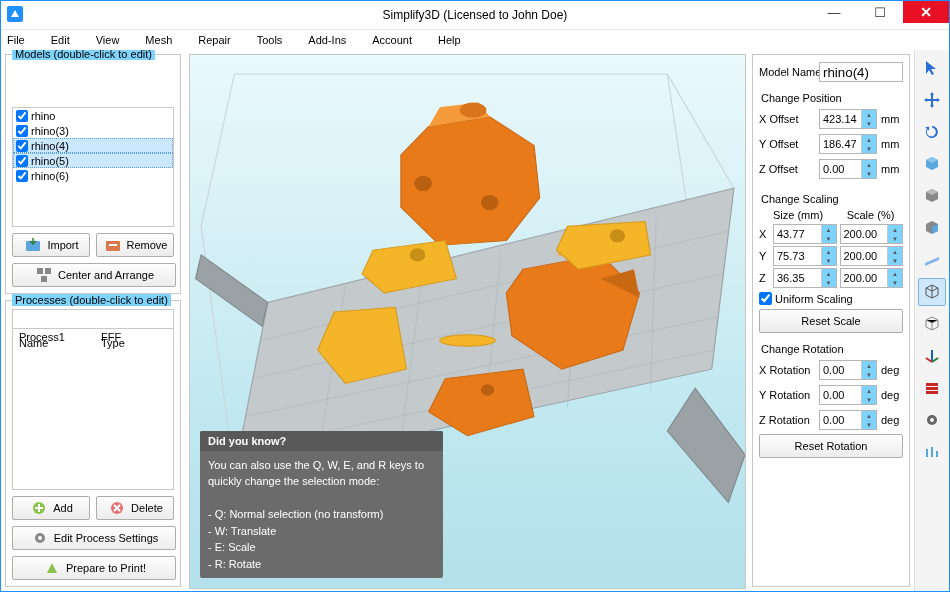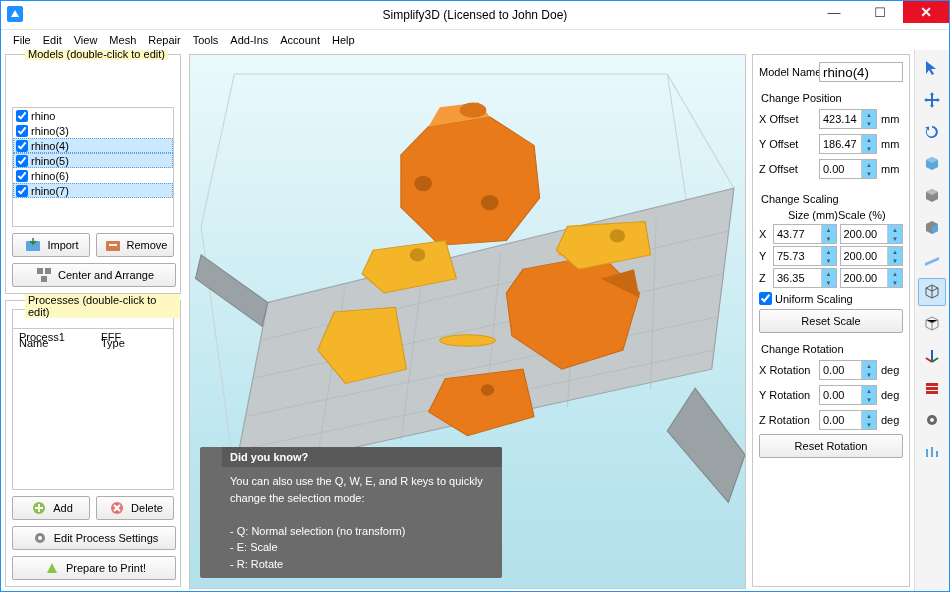--- a/index.html
+++ b/index.html
@@ -4,26 +4,26 @@
 <style>
   html,body{margin:0;padding:0;font-family:"Segoe UI",Tahoma,sans-serif;font-size:11px;color:#000;background:#fff;}
   .window{width:950px;height:592px;border:1px solid #1e90ff;box-sizing:border-box;display:flex;flex-direction:column;position:relative;overflow:hidden;}
   .titlebar{height:28px;background:#fff;display:flex;align-items:center;justify-content:center;position:relative;border-bottom:1px solid #e5e5e5;}
   .titlebar .title{color:#000;font-size:12px;}
   .sys-icon{position:absolute;left:6px;top:5px;width:16px;height:16px;}
   .win-buttons{position:absolute;right:0;top:0;display:flex;height:22px;}
   .win-btn{width:46px;height:22px;display:flex;align-items:center;justify-content:center;font-size:13px;}
   .win-min,.win-max{background:#fff;color:#333;}
   .win-close{background:#e81123;color:#fff;font-size:14px;font-weight:bold;}
-  .menubar{height:20px;display:flex;align-items:center;padding:0 6px;gap:0;background:#fff;}
+  .menubar{height:20px;display:flex;align-items:center;padding:0 0;gap:14px;background:#fff;}
   .menubar span{padding:2px 6px;}
   .content{flex:1;display:flex;overflow:hidden;}
   .left-col{width:184px;padding:4px;box-sizing:border-box;display:flex;flex-direction:column;gap:6px;}
   .panel{border:1px solid #c8c8c8;position:relative;padding:8px 6px 6px 6px;}
-  .panel-label{position:absolute;top:-7px;left:19px;background:#fef9c3;padding:0 3px;font-size:11px;}
+  .panel-label{position:absolute;top:-7px;left:6px;background:#7dd3fc;padding:0 3px;font-size:11px;}
   .model-list{border:1px solid #c8c8c8;height:118px;overflow:hidden;background:#fff;margin-top:44px;}
   .model-item{height:15px;display:flex;align-items:center;padding:0 3px;gap:3px;}
   .model-item.sel{background:#cce8ff;outline:1px dotted #599ee6;outline-offset:-1px;}
   .model-item input{margin:0;width:12px;height:12px;}
   .btn{height:22px;border:1px solid #adadad;background:linear-gradient(#fdfdfd,#ececec);display:flex;align-items:center;justify-content:center;gap:4px;font-size:11px;border-radius:2px;text-align:right;}
   .btn-row{display:flex;gap:6px;margin-top:6px;}
   .btn-row .btn{flex:1;}
   .btn-full{width:100%;margin-top:6px;}
   .proc-panel{flex:1;display:flex;flex-direction:column;}
   .proc-table{flex:1;border:1px solid #c8c8c8;background:#fff;}
@@ -40,28 +40,28 @@
   .field-row label{width:56px;white-space:nowrap;}
   .field-row .unit{width:22px;font-size:11px;}
   .spinbox{flex:1;display:flex;border:1px solid #b5b5b5;height:18px;background:#7dd3fc;min-width:0;}
   .spinbox input{border:none;width:100%;padding:0 3px;font-size:11px;outline:none;min-width:0;}
   .spinbox .spins{width:14px;border-left:1px solid #c8c8c8;display:flex;flex-direction:column;font-size:6px;color:#555;flex-shrink:0;}
   .spinbox .spins span{flex:1;display:flex;align-items:center;justify-content:center;}
   .input-plain{flex:1;border:1px solid #b5b5b5;height:18px;padding:0 3px;background:#fff;min-width:0;}
   .section-gap{height:10px;}
   .scale-head{display:flex;font-size:11px;margin-bottom:2px;}
   .scale-head .sh1{width:14px;}
-  .scale-head .sh2{flex:1;text-align:right;}
-  .scale-head .sh3{flex:1;}
+  .scale-head .sh2{flex:1;text-align:left;}
+  .scale-head .sh3{flex:1;text-align:center;}
   .scale-row{display:flex;align-items:center;gap:3px;height:22px;}
   .scale-row .axis{width:11px;}
   .toolbar{width:34px;background:#f4f4f4;border-left:1px solid #dcdcdc;display:flex;flex-direction:column;align-items:center;padding-top:4px;gap:4px;}
   .tool{width:26px;height:26px;border:1px solid transparent;display:flex;align-items:center;justify-content:center;border-radius:2px;}
   .tool.sel{border-color:#7eb4ea;background:#cfe7fb;}
-  .tip{position:absolute;left:10px;bottom:10px;width:280px;background:#6b6b6b;color:#fff;border-radius:2px;font-size:11px;overflow:hidden;padding-left:22px;}
+  .tip{position:absolute;left:10px;bottom:10px;width:243px;background:#6b6b6b;color:#fff;border-radius:2px;font-size:11px;overflow:hidden;}
   .tip-head{background:#595959;padding:4px 8px;font-weight:bold;}
   .tip-body{padding:6px 8px;line-height:1.5;}
   .chk-row{display:flex;align-items:center;gap:3px;margin:3px 0 4px 0;}
   .chk-row input{margin:0;}
   .icon-box{width:20px;height:20px;}
 </style>
 </head>
 <body>
 
 <div class="window">
@@ -109,24 +109,20 @@
               <input type="checkbox" checked="" style="">
               <span>rhino(4)</span>
             </div>
           <div class="model-item sel">
               <input type="checkbox" checked="" style="">
               <span>rhino(5)</span>
             </div>
           <div class="model-item">
               <input type="checkbox" checked="" style="">
               <span>rhino(6)</span>
-            </div>
-          <div class="model-item sel">
-              <input type="checkbox" checked="" style="">
-              <span>rhino(7)</span>
             </div>
         </div>
         <div class="btn-row">
           <div class="btn">
               <svg class="icon-box" viewBox="0 0 20 20">
                 <rect x="3" y="6" width="14" height="10" fill="#5aa6dd" rx="1"></rect>
                 <path d="M10 3v6m-3-3l3 3 3-3" stroke="#2e7d32" stroke-width="1.5" fill="none"></path>
               </svg>
               <span>Import</span>
             </div>
@@ -253,20 +249,21 @@
           <circle cx="268" cy="352" r="6" fill="#b85f10"></circle>
 
           <ellipse cx="250" cy="300" rx="25" ry="6" fill="#f4b528" stroke="#d49a1c"></ellipse>
         </svg>
         
         <div class="tip">
           <div class="tip-head">Did you know?</div>
           <div class="tip-body">
             <div>You can also use the Q, W, E, and R keys to quickly change the selection mode:</div><br>
             <div>- Q: Normal selection (no transform)</div>
+            <div>- W: Translate</div>
             <div>- E: Scale</div>
             <div>- R: Rotate</div>
           </div>
         </div>
       </div>
     </div>
 
     <div class="right-col">
       <div class="right-panel">
         <div class="field-row">

